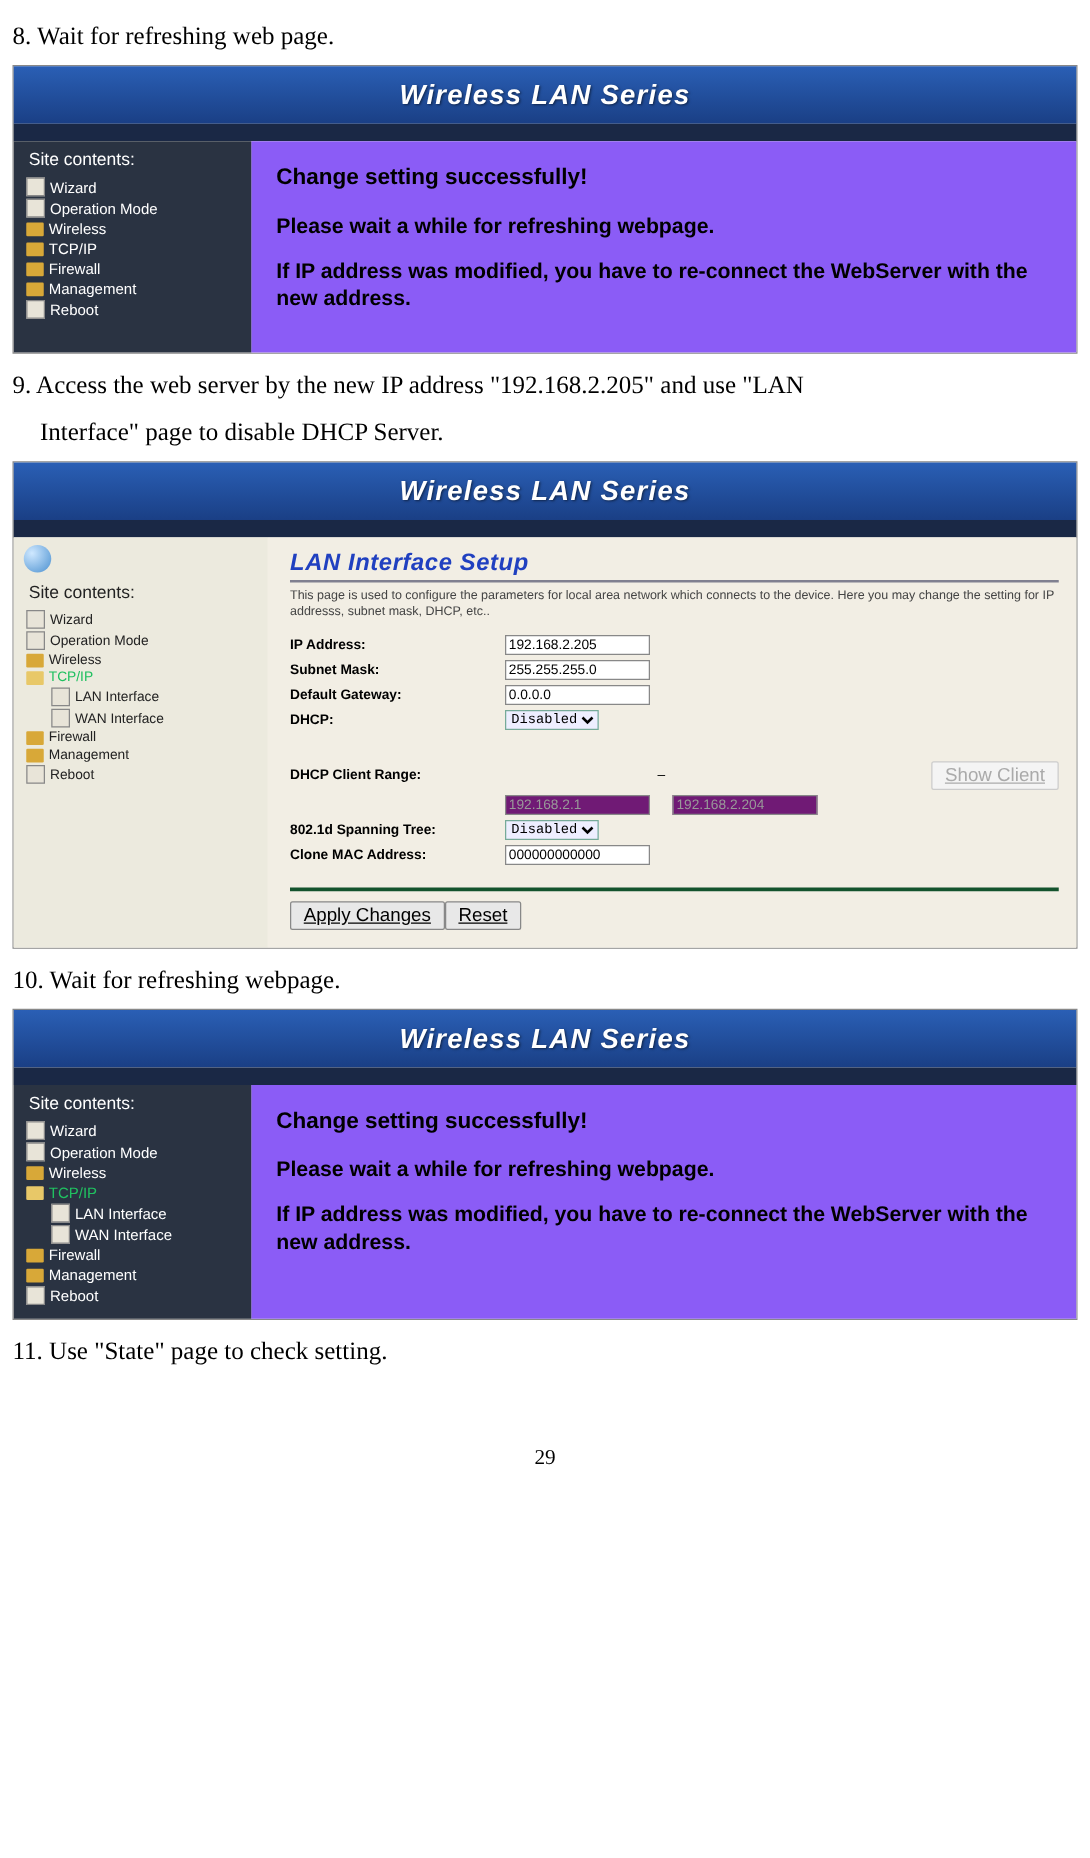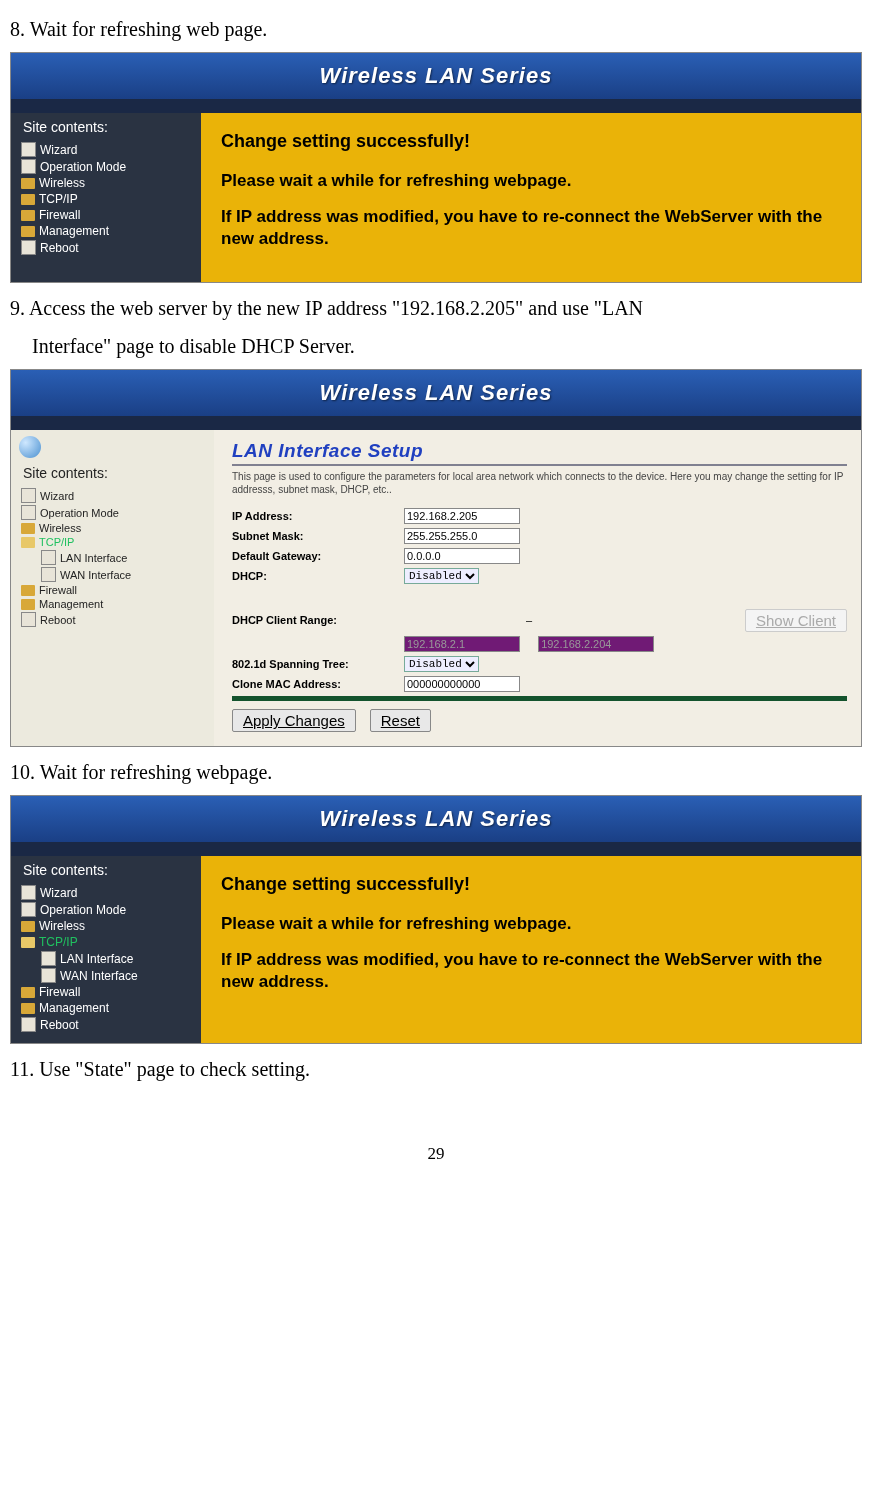--- a/index.html
+++ b/index.html
@@ -93,21 +93,21 @@
   .tree-item .folder-icon.open {
     background: #e8c868;
   }
   .tree-item.green span.label { color: #20c060; }
   .content-area {
     flex: 1;
     background: #f2eee4;
     padding: 18px 20px;
   }
   .content-area.dark {
-    background: #eab308;
+    background: #8b5cf6;
   }
   .msg-title {
     font-weight: bold;
     font-size: 18px;
     margin-bottom: 18px;
   }
   .msg-line {
     font-weight: bold;
     font-size: 17px;
     margin-bottom: 14px;
@@ -170,25 +170,24 @@
     cursor: pointer;
     font-family: Arial, sans-serif;
     text-decoration: underline;
   }
   .btn.disabled {
     color: #aaa;
     background: #f4f4f4;
     border-color: #ccc;
   }
   .btn-row {
-    margin-top: 2px;
-    border-top: 5px solid #14532d;
+    margin-top: 16px;
+    border-top: 3px solid #14532d;
     padding-top: 8px;
     display: flex;
-    gap: 14px;
   }
   .page-num {
     text-align: center;
     font-size: 17px;
     margin-top: 60px;
   }
   .globe {
     width: 22px; height: 22px;
     background: radial-gradient(circle at 30% 30%, #cfe8ff, #4a90d0);
     border-radius: 50%;

